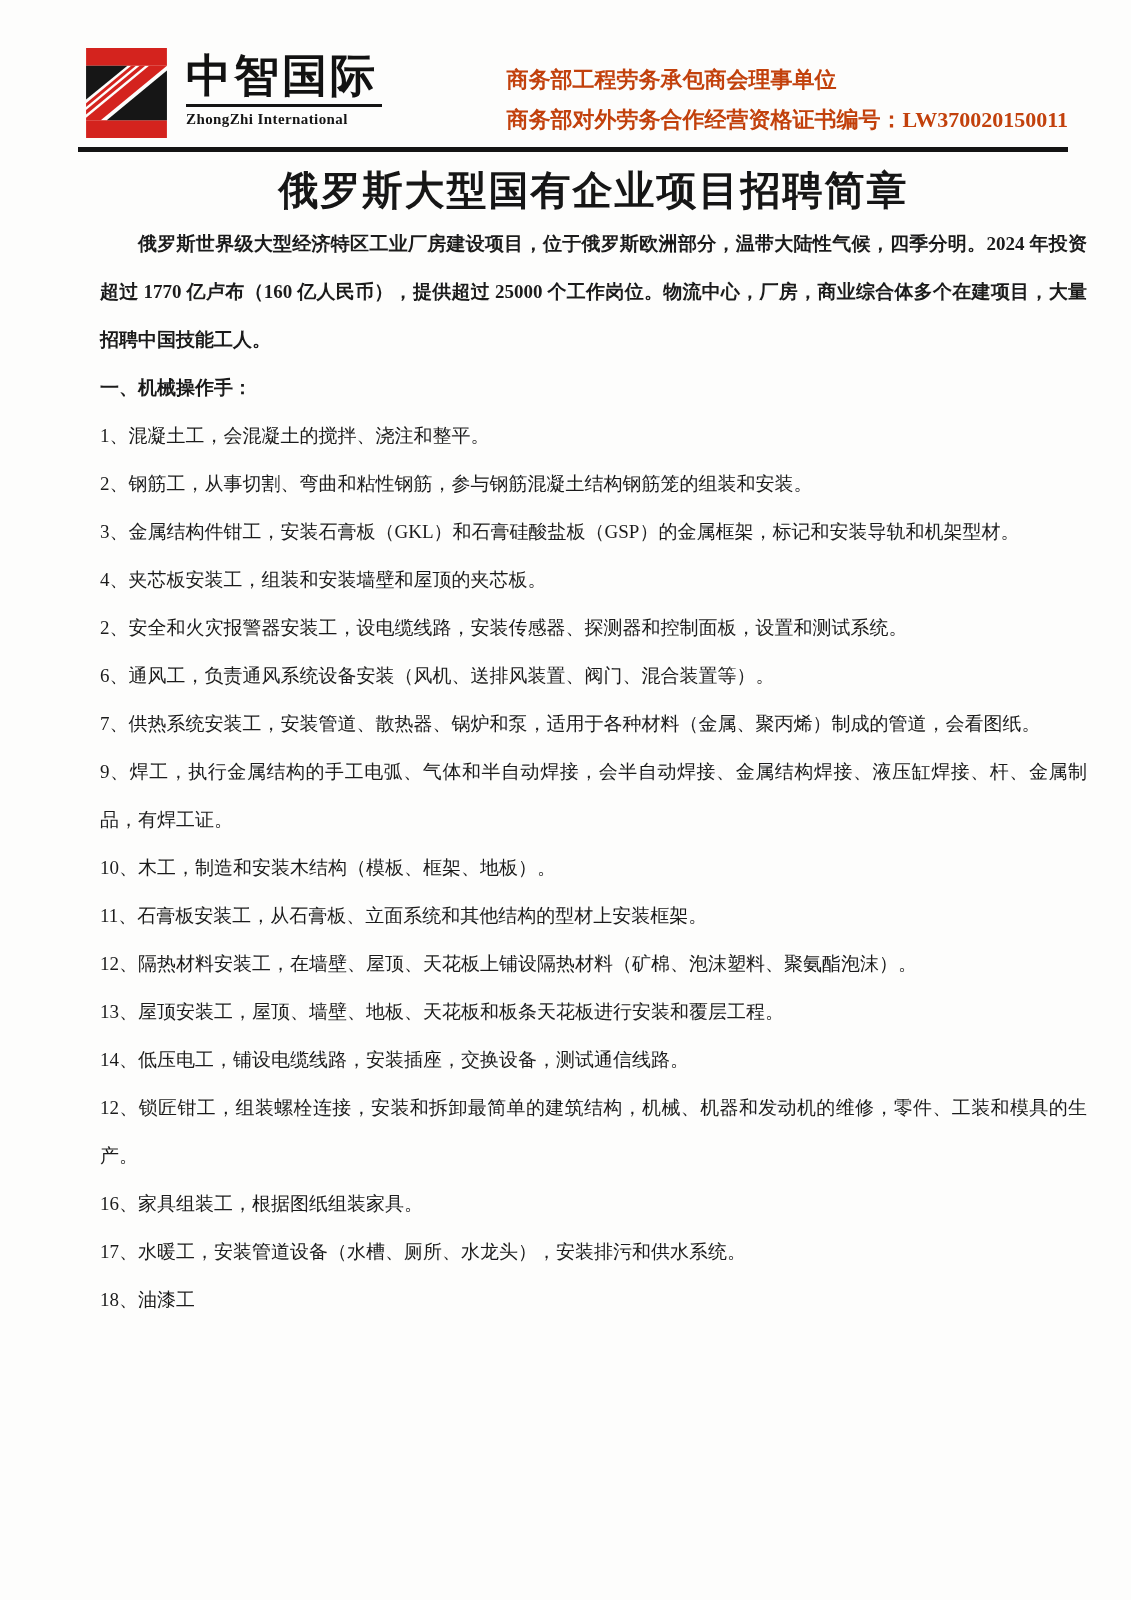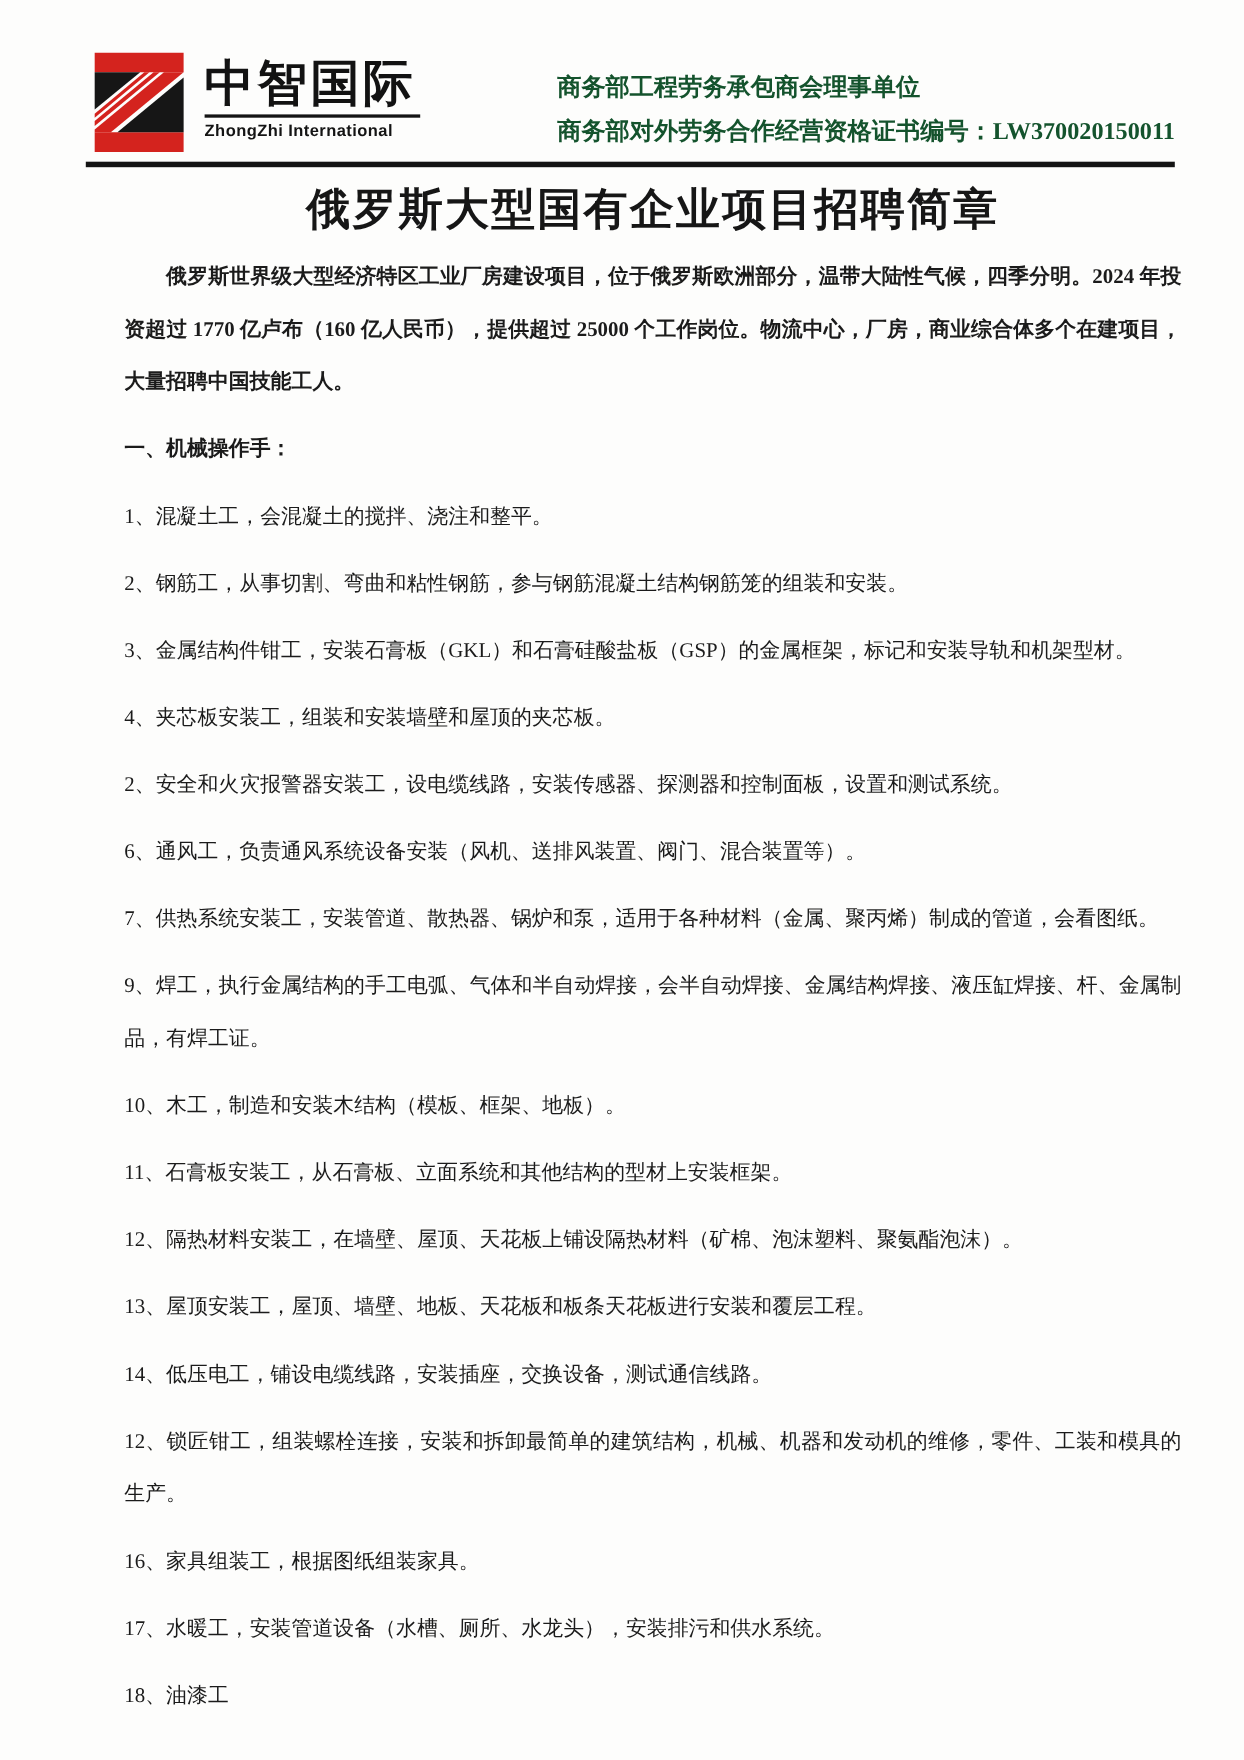--- a/index.html
+++ b/index.html
@@ -10,50 +10,50 @@
     background:#fdfdfc;
     font-family:"Liberation Serif","DejaVu Serif",serif;
     color:#1b1b1b;
     overflow:hidden;
     box-sizing:border-box;
   }
   
   .letterhead{
     display:flex;
     justify-content:space-between;
-    align-items:center;
+    align-items:flex-end;
     padding:46px 63px 0 78px;
   }
   .logo-block{display:flex;align-items:flex-start;gap:11px;}
   .z-mark{width:97px;height:94px;flex:0 0 auto;}
   .brand-stack{display:flex;flex-direction:column;padding-top:6px;}
   .brand-cn{
     font-family:"Liberation Sans","DejaVu Sans",sans-serif;
     font-weight:900;
     font-size:45px;
     line-height:1.08;
     letter-spacing:3px;
     color:#121212;
     white-space:nowrap;
   }
   .brand-rule{height:3px;background:#141414;margin:3px 0 4px;width:196px;}
   .brand-en{
-    font-family:Liberation Sans, sans-serif;
+    font-family:Liberation Serif, serif;
     font-weight:bold;
     font-size:15px;
     letter-spacing:0.4px;
     color:#141414;
     white-space:nowrap;
   }
   .credentials{
     padding-top:12px;
     font-weight:bold;
     font-size:22px;
     line-height:40px;
-    color:#14532d;
+    color:#c2410c;
     text-align:left;
     white-space:nowrap;
   }
   
   .header-divider{
     height:5px;
     background:#141414;
     margin:7px 63px 0 78px;
   }
   
@@ -64,21 +64,21 @@
     font-weight:bold;
     letter-spacing:2px;
     color:#161616;
   }
   .doc-main{
     padding:0 44px 0 100px;
     font-size:19px;
     line-height:48px;
     text-align:justify;
   }
-  .doc-main p{margin:13px;}
+  .doc-main p{margin:0;}
   .intro{font-weight:bold;text-indent:2em;}
   .sec-heading{font-weight:bold;}
   .job-item{font-weight:normal;}
 </style>
 </head>
 <body>
 
 <div class="page">
 
   <header class="letterhead">

